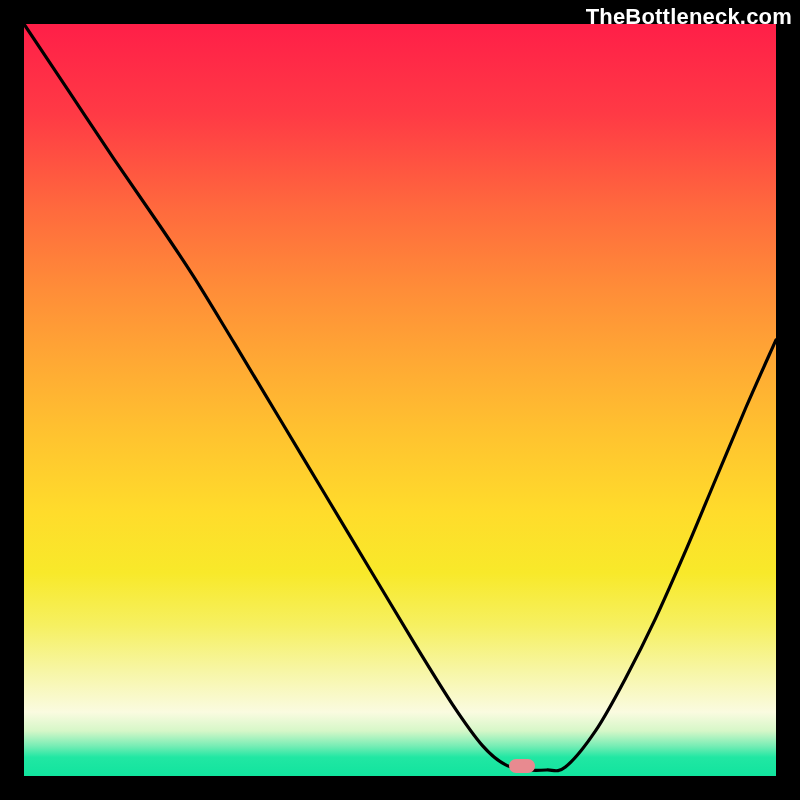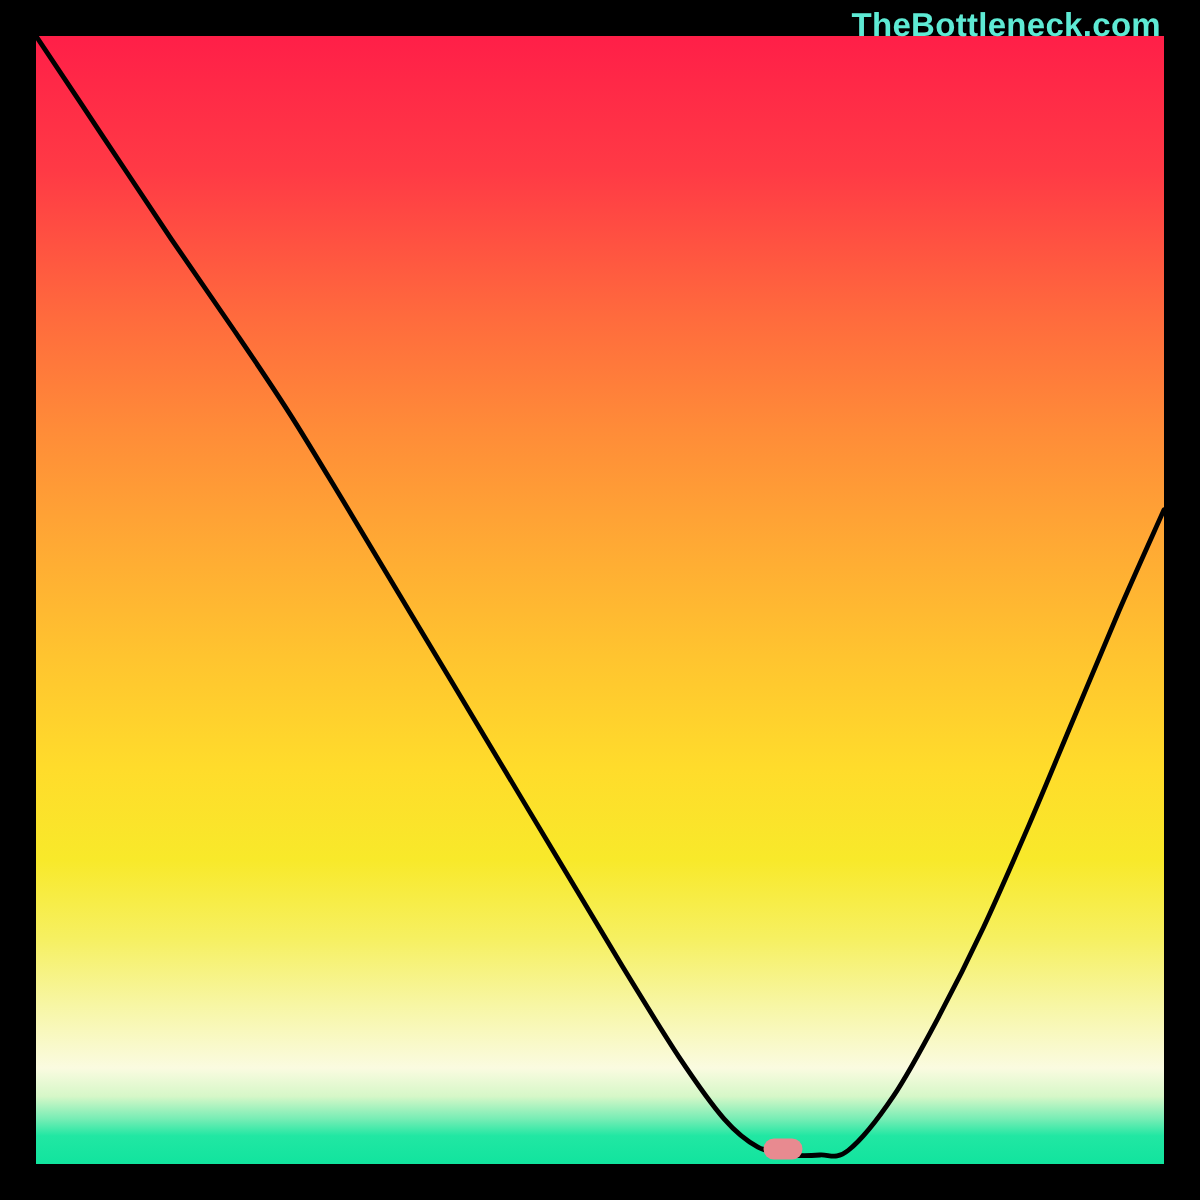--- a/index.html
+++ b/index.html
@@ -36,25 +36,25 @@
       #fafbe0 91.5%,
       #d6f7c8 94%,
       #77edb5 96%,
       #21e7a3 97.5%,
       #11e49e 100%
     );
   }
   .watermark {
     position: absolute;
     top: 4px;
-    right: 26px;
+    right: 8px;
     font-family: Arial, Helvetica, sans-serif;
     font-size: 22px;
     font-weight: 600;
-    color: #5eead4;
+    color: #ffffff;
     letter-spacing: 0.2px;
     user-select: none;
   }
   svg.curve {
     position: absolute;
     left: 0;
     top: 0;
     width: 752px;
     height: 752px;
     pointer-events: none;

